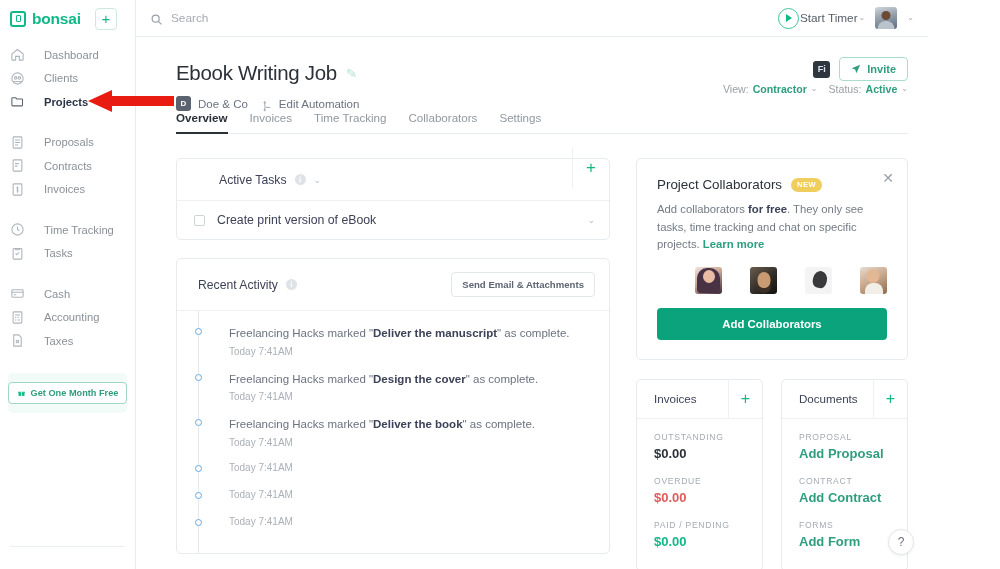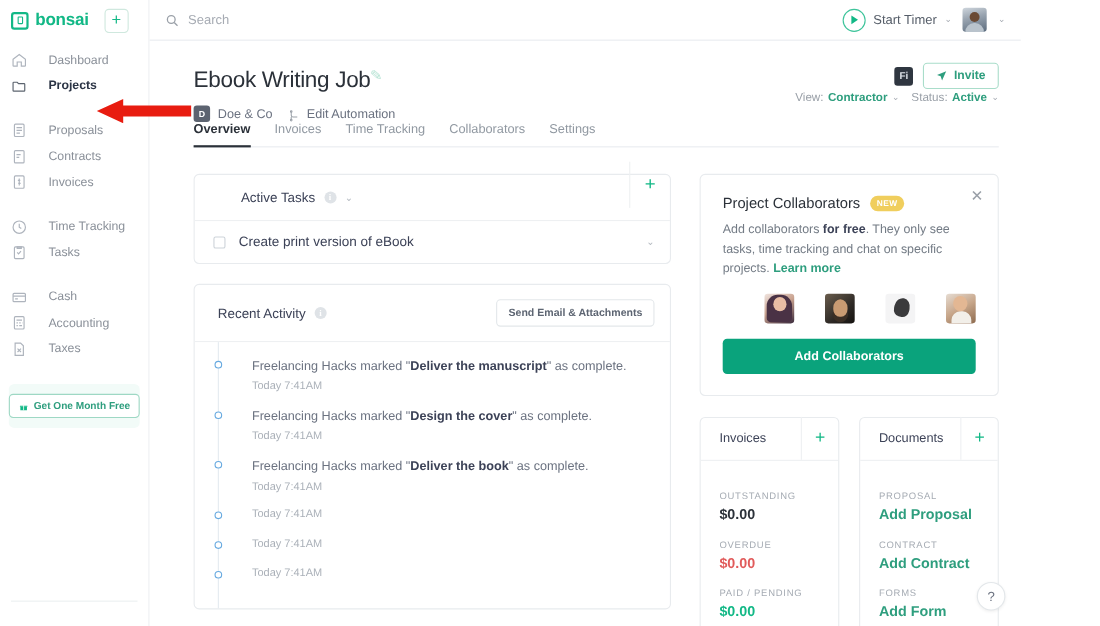--- a/index.html
+++ b/index.html
@@ -83,21 +83,21 @@
   }
   .search-box { display: flex; align-items: center; gap: 8px; }
   .search-ico { width: 13px; height: 13px; color: #9aa0a8; }
   .search-input {
     border: none; outline: none; font-size: 11.8px;
     color: #8b9199; background: transparent;
     font-family: "Liberation Sans", sans-serif; width: 180px;
   }
   .search-input::placeholder { color: #a6abb3; }
   .top-right { display: flex; align-items: center; gap: 10px; }
-  .timer-btn { display: flex; align-items: center; gap: 7px; cursor: pointer; }
+  .timer-btn { display: flex; align-items: center; gap: 1px; cursor: pointer; }
   .play-circle {
     width: 21px; height: 21px; border-radius: 50%;
     border: 1.4px solid #3ec49b; display: flex;
     align-items: center; justify-content: center;
   }
   .play-tri {
     width: 0; height: 0; margin-left: 2px;
     border-left: 6px solid #12b886;
     border-top: 4px solid transparent;
     border-bottom: 4px solid transparent;
@@ -116,21 +116,21 @@
   }
   .avatar-top::before {
     content: ""; position: absolute; left: 50%; bottom: -2px;
     width: 17px; height: 10px; border-radius: 8px 8px 0 0;
     background: #b9c3cc; transform: translateX(-50%);
   }
 
   
   .content { padding: 0 20px 0 40px; }
   .proj-head { padding: 24px 0 0 0; position: relative; }
-  .title-row { display: flex; gap: 0; }
+  .title-row { display: flex; align-items: center; gap: 9px; }
   .proj-title { font-size: 20.5px; font-weight: 400; color: #2b3139; letter-spacing: -0.3px; }
   .edit-pencil { color: #b5e3d3; font-size: 13px; transform: rotate(-5deg); cursor: pointer; }
   .meta-row { display: flex; align-items: center; gap: 14px; margin-top: 11px; }
   .client-chip { display: flex; align-items: center; gap: 7px; cursor: pointer; }
   .client-badge {
     width: 15px; height: 15px; border-radius: 3px;
     background: #5c6370; color: #fff; font-size: 8px;
     display: flex; align-items: center; justify-content: center; font-weight: 700;
   }
   .client-name { font-size: 11.5px; color: #6b7280; }
@@ -279,21 +279,21 @@
     display: flex; align-items: center; justify-content: space-between;
     height: 39px; padding-left: 17px; border-bottom: 1px solid #eef0f2;
   }
   .mini-title { font-size: 11.6px; color: #3c4257; }
   .mini-add {
     width: 34px; height: 39px; border-left: 1px solid #eef0f2;
     display: flex; align-items: center; justify-content: center;
     color: #12b886; font-size: 16px; cursor: pointer;
   }
   .mini-body { padding: 13px 17px 6px 17px; }
-  .stat { margin-bottom: 15px; margin-top: 14px; }
+  .stat { margin-bottom: 15px; }
   .stat-label {
     font-size: 8.6px; color: #a5abb3; letter-spacing: 0.7px; margin-bottom: 4px;
   }
   .stat-val { font-size: 13px; font-weight: 700; color: #2b3139; }
   .stat-val.red { color: #e15b5b; }
   .stat-val.green { color: #12b886; }
   .doc-link { font-size: 13px; font-weight: 700; color: #2e9e7e; cursor: pointer; }
 
   .help-fab {
     position: absolute; right: 14px; bottom: 14px;
@@ -325,20 +325,31 @@
     </div>
 
     <div class="nav-group">
       <div class="nav-item">
         <span class="nav-ico">
             <svg viewBox="0 0 24 24" fill="none" stroke="currentColor" stroke-width="1.7">
               <path d="M3 11l9-7 9 7v9a1 1 0 0 1-1 1h-5v-6H9v6H4a1 1 0 0 1-1-1z"></path>
             </svg>
           </span>
         <span>Dashboard</span>
+      </div>
+      <div class="nav-item">
+        <span class="nav-ico">
+            <svg viewBox="0 0 24 24" fill="none" stroke="currentColor" stroke-width="1.7">
+              <circle cx="12" cy="12" r="9"></circle>
+              <circle cx="9" cy="11" r="2"></circle>
+              <circle cx="15" cy="11" r="2"></circle>
+              <path d="M5 17h14"></path>
+            </svg>
+          </span>
+        <span>Clients</span>
       </div>
       <div class="nav-item active">
         <span class="nav-ico">
             <svg viewBox="0 0 24 24" fill="none" stroke="currentColor" stroke-width="1.7">
               <path d="M3 7a1 1 0 0 1 1-1h5l2 2h8a1 1 0 0 1 1 1v9a1 1 0 0 1-1 1H4a1 1 0 0 1-1-1z"></path>
             </svg>
           </span>
         <span>Projects</span>
       </div>
     </div>

